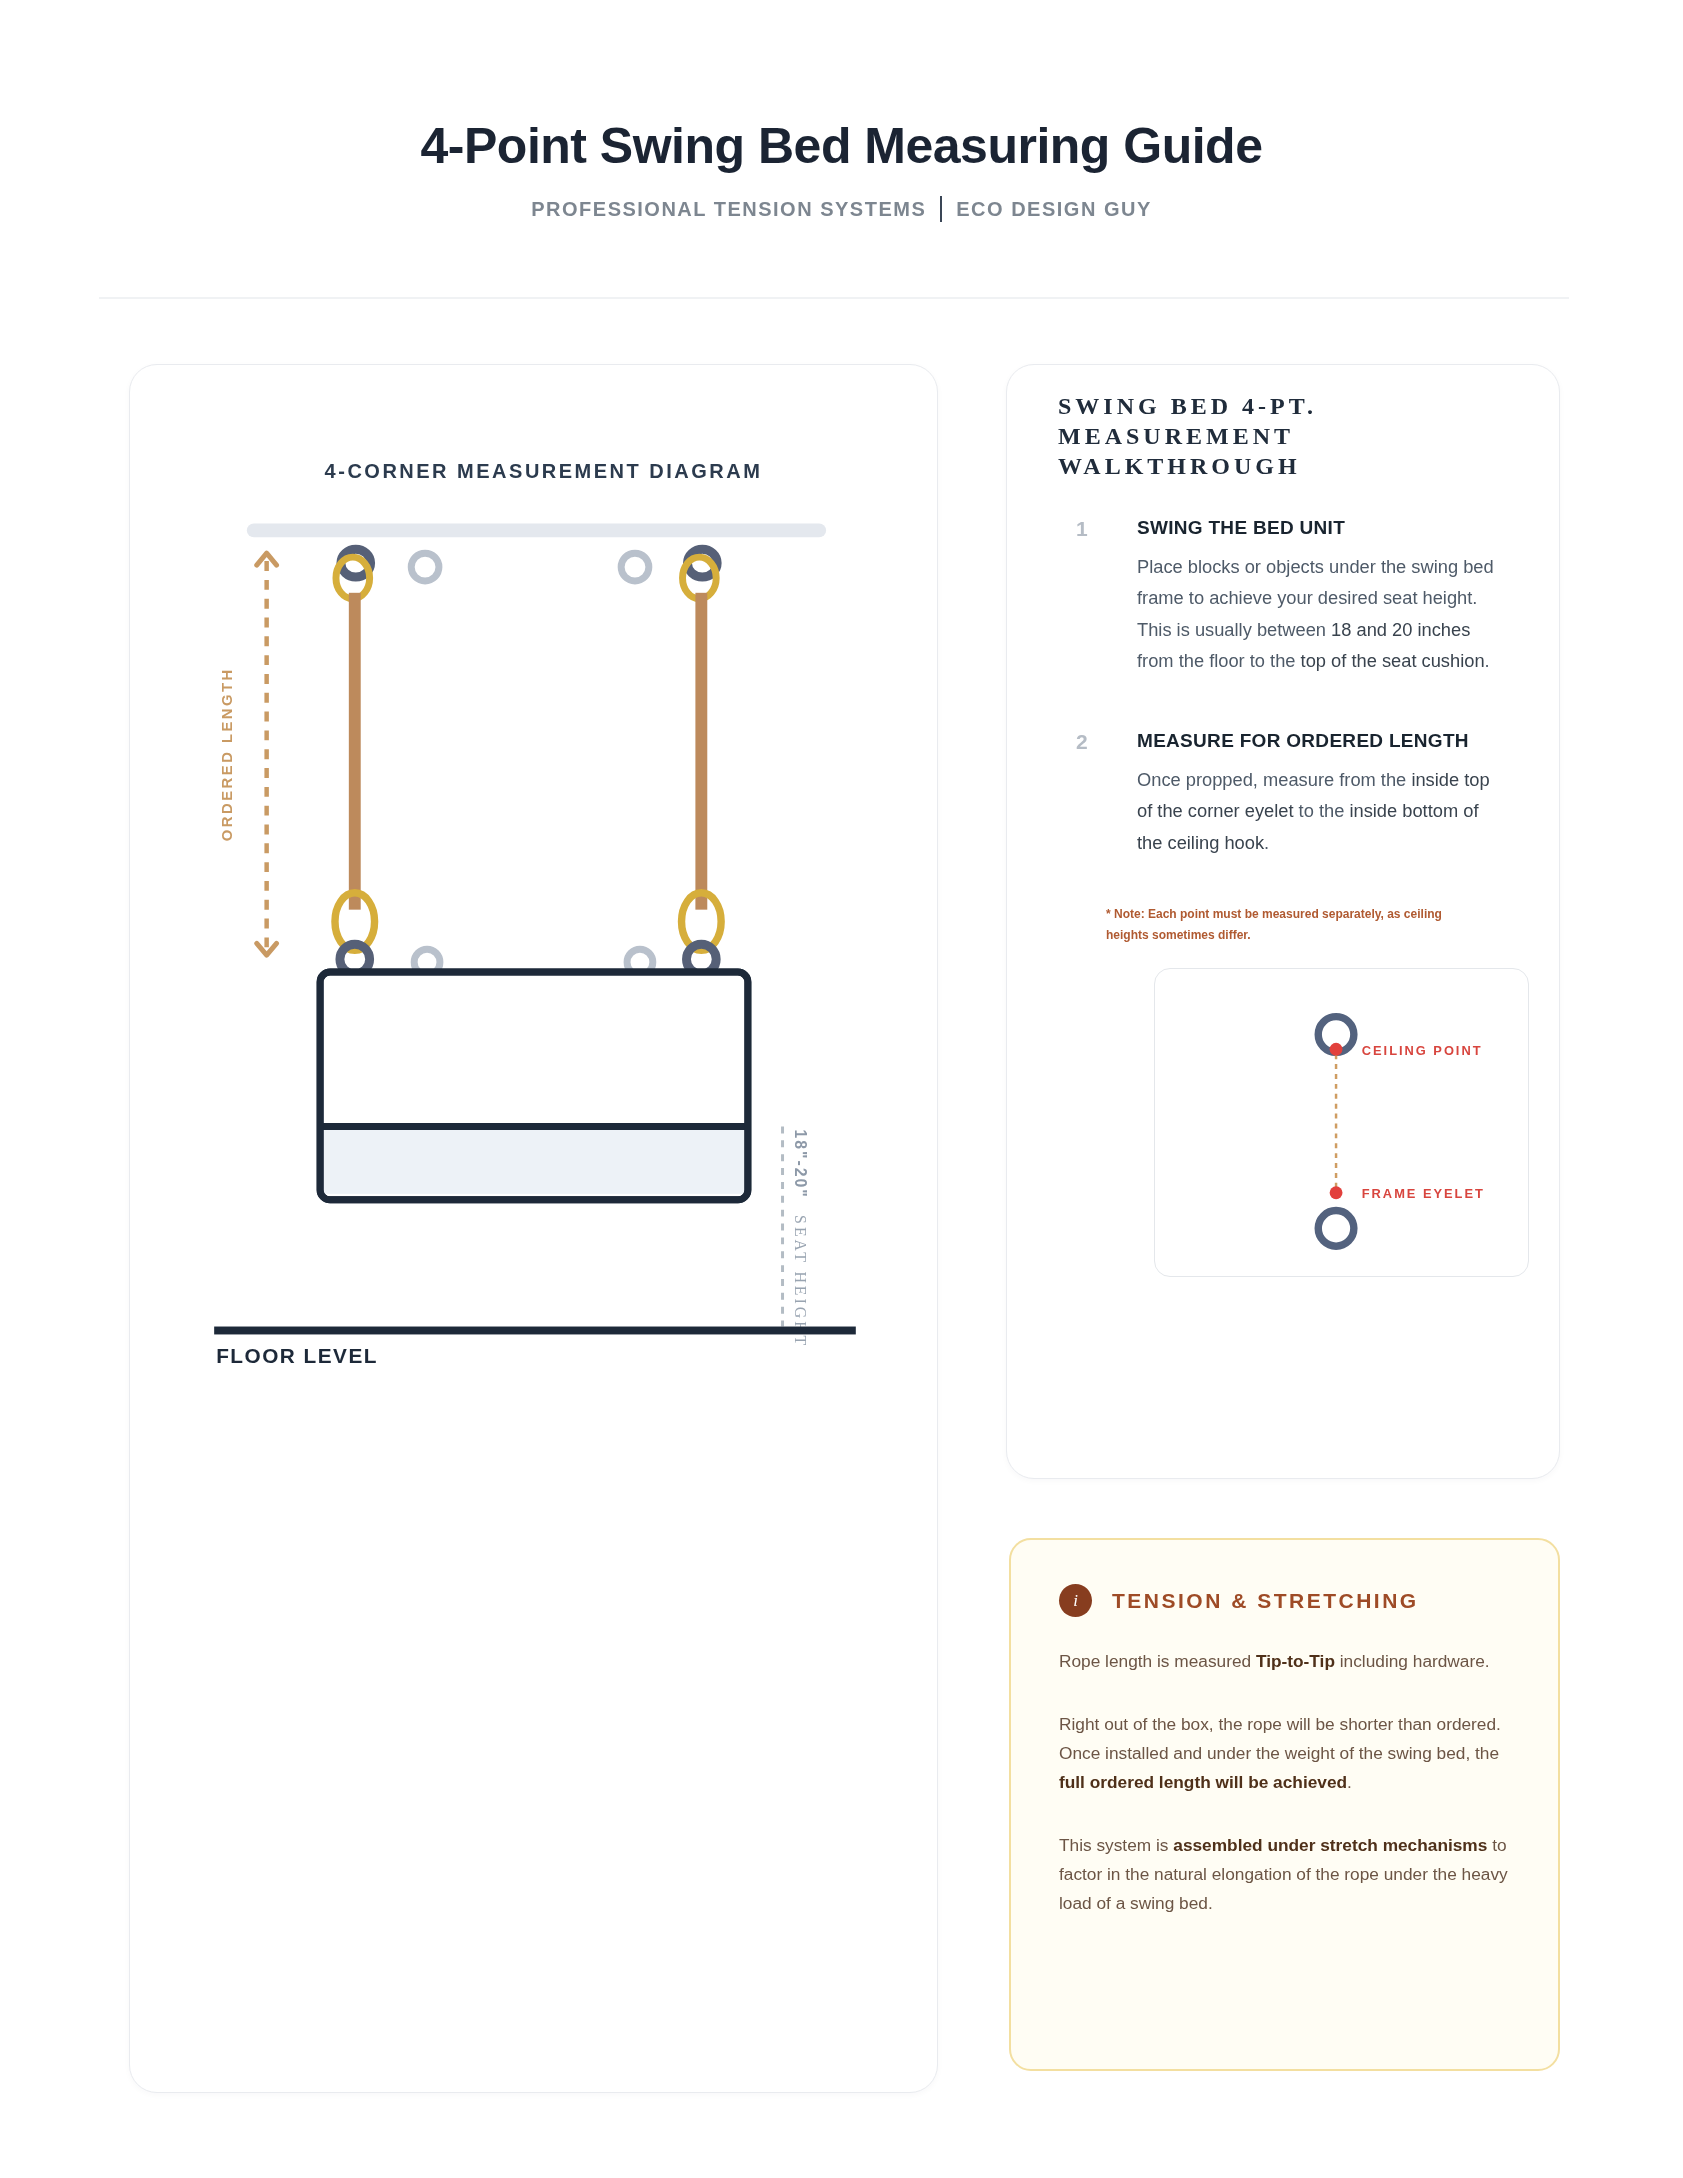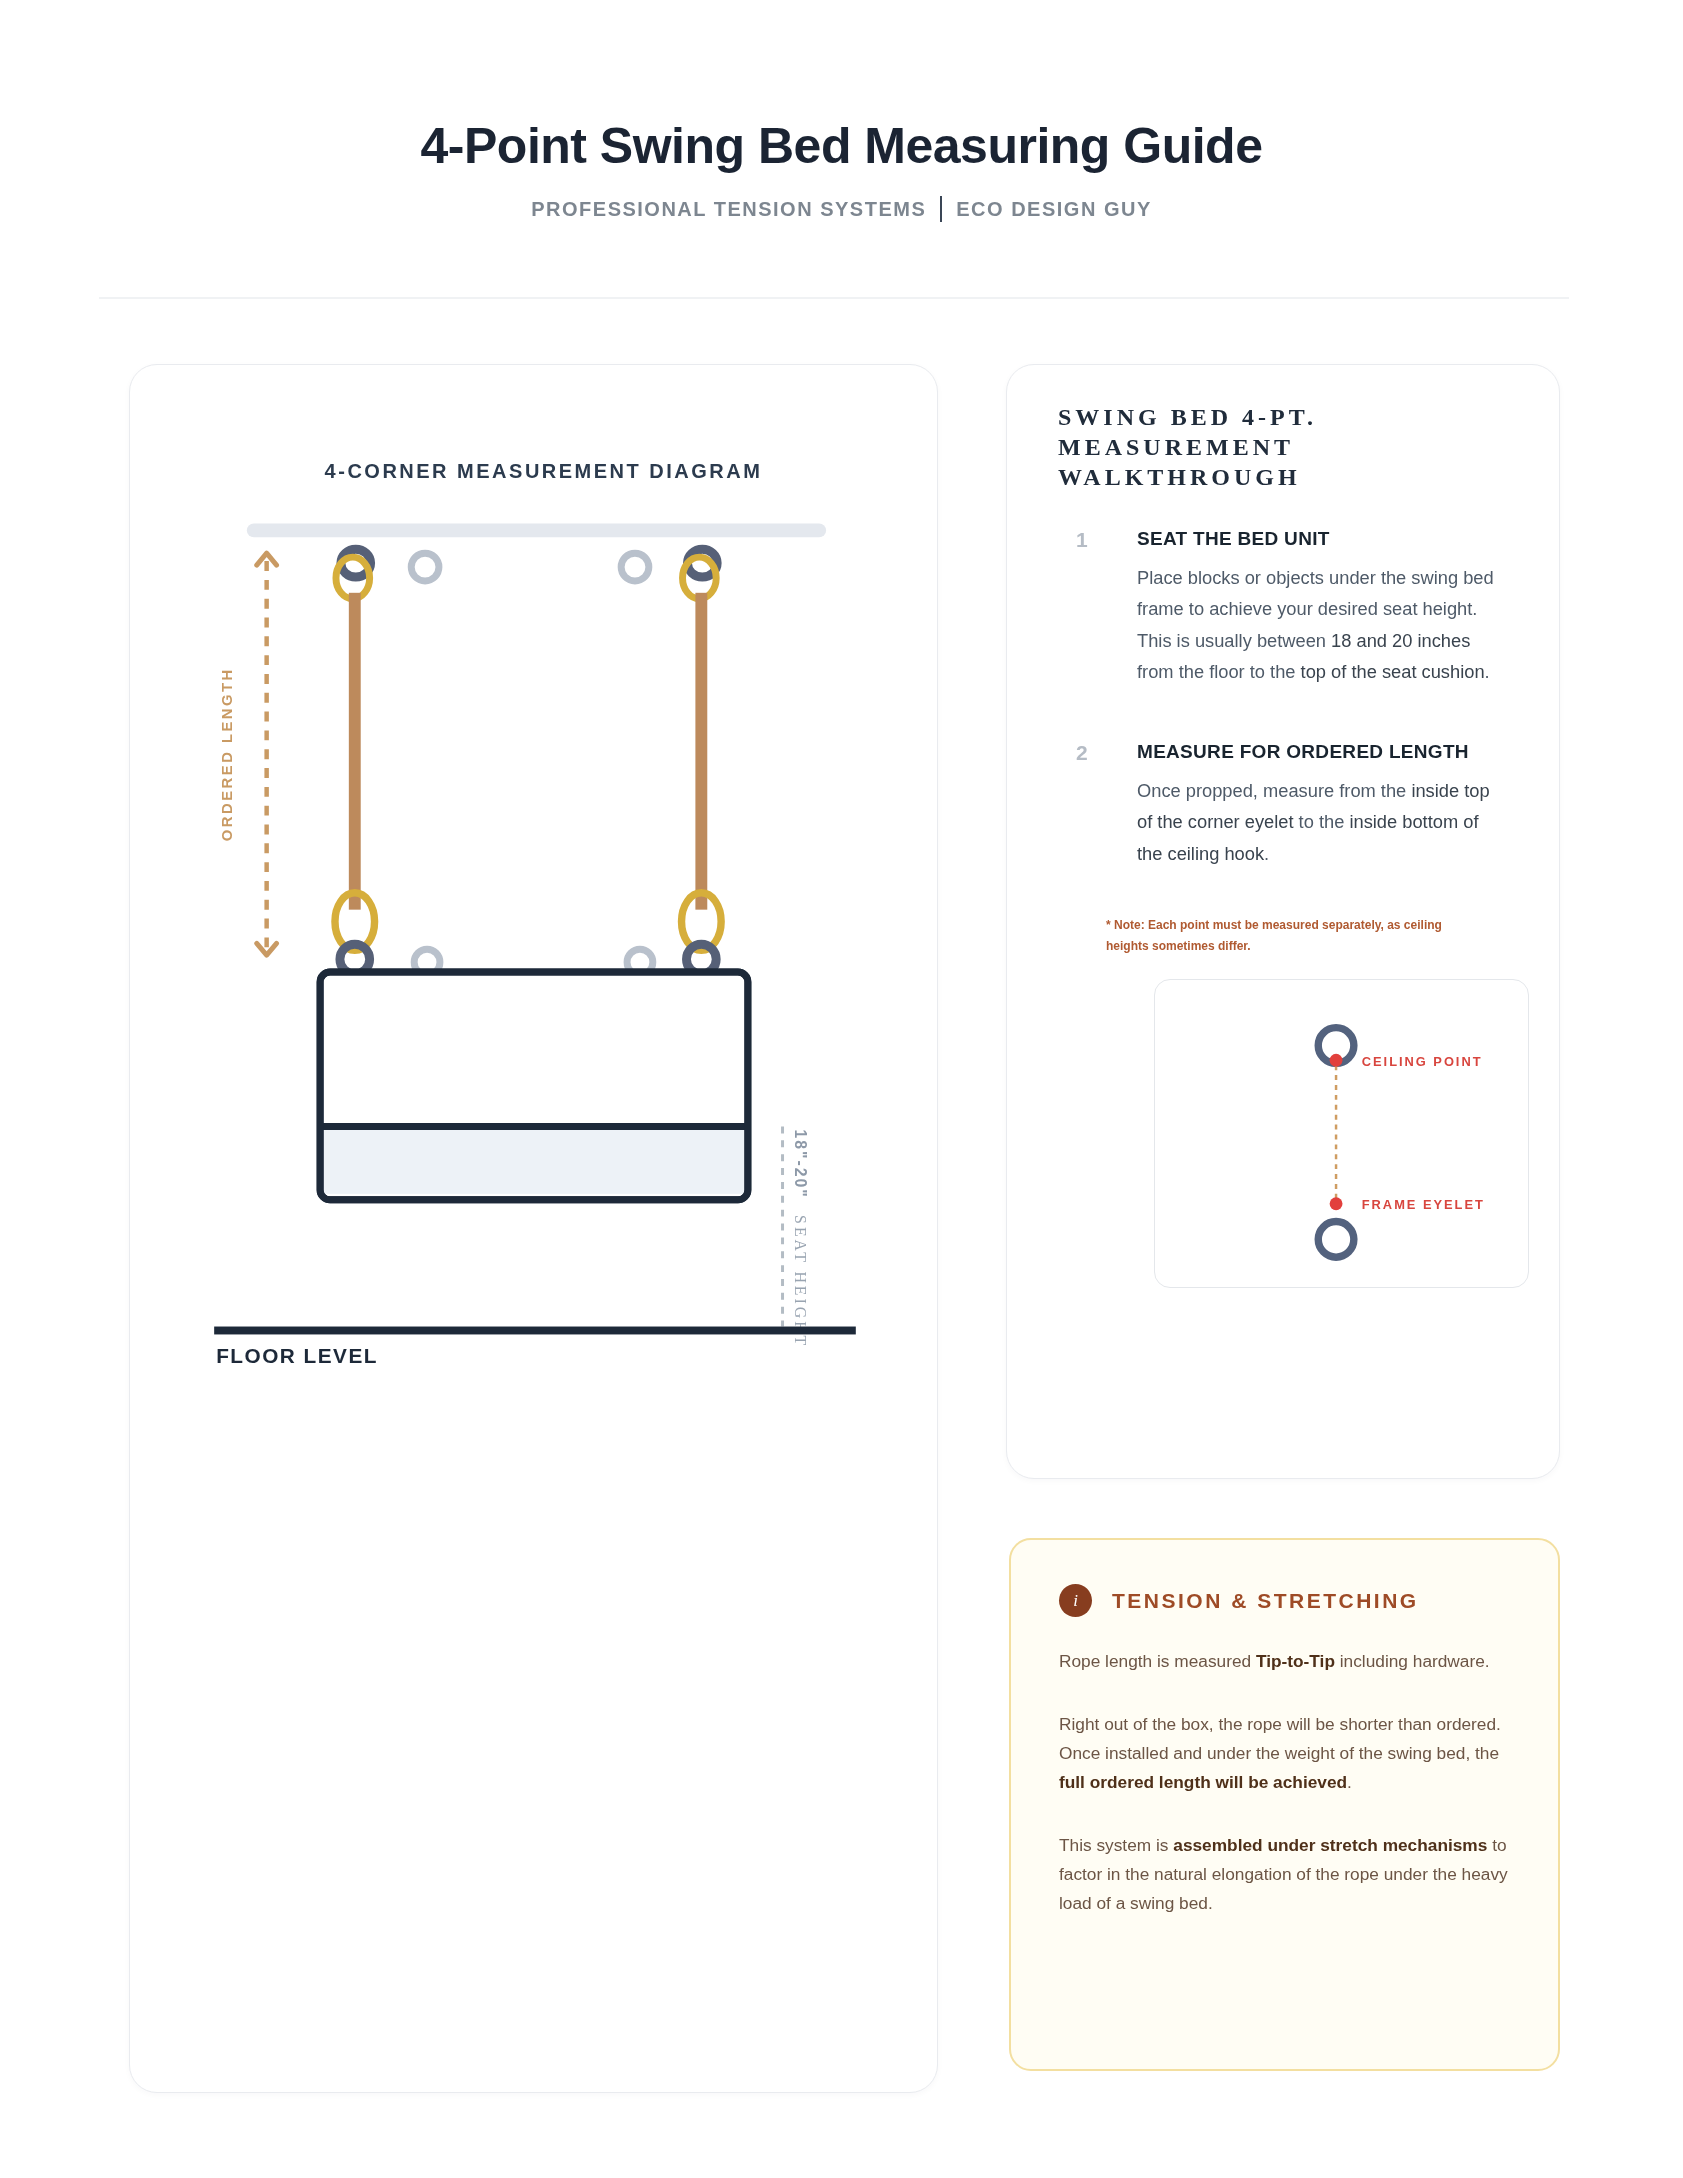--- a/index.html
+++ b/index.html
@@ -11,21 +11,21 @@
   .subtitle{position:absolute;top:196px;left:0;width:100%;text-align:center;
             font-size:20px;font-weight:700;color:#7d8690;letter-spacing:1.5px;}
   .subtitle .pipe{display:inline-block;width:2px;height:26px;background:#3a4656;
                   vertical-align:middle;margin:0 14px 4px 14px;}
   .divider{position:absolute;top:297px;left:99px;width:1470px;height:2px;background:#f0f2f4;}
   
   .card{position:absolute;background:#fff;border:1.5px solid #e9ebef;border-radius:28px;
         box-shadow:0 2px 6px rgba(20,30,50,.03);}
   .left-card{left:129px;top:364px;width:807px;height:1727px;}
   .right-card{left:1006px;top:364px;width:554px;height:1115px;box-sizing:border-box;
-              padding:25px 51px;}
+              padding:14px 51px;}
   .tension-card{position:absolute;left:1009px;top:1538px;width:551px;height:533px;
                 box-sizing:border-box;background:#fffdf4;border:2px solid #f3dfa0;
                 border-radius:22px;padding:44px 48px;}
   
   .diagram-title{position:absolute;top:85px;left:0;width:100%;text-align:center;margin:10px;
                  font-size:20px;font-weight:700;letter-spacing:2.5px;color:#2c3b4e;}
   .diagram-svg{position:absolute;left:0;top:0;}
   .svg-ordered{font-family:"Liberation Sans",sans-serif;font-size:15px;font-weight:700;
                letter-spacing:2.5px;fill:#c99a63;}
   .svg-seatnum{font-family:"Liberation Sans",sans-serif;font-size:16px;font-weight:700;
@@ -118,21 +118,21 @@
       <text class="svg-floor" x="87" y="1008">FLOOR LEVEL</text>
     </svg>
   </section>
 
   <section class="card right-card">
     <h2 class="wt-title">SWING BED 4-PT. MEASUREMENT WALKTHROUGH</h2>
 
     <div class="step">
       <div class="step-num">1</div>
       <div class="step-main">
-        <h3 class="step-title">SEAT THE BED UNIT</h3>
+        <h3 class="step-title">SWING THE BED UNIT</h3>
         <p class="step-body"><span>Place blocks or objects under the swing bed frame to achieve your desired seat height. This is usually between </span><span class="b">18 and 20 inches</span><span> from the floor to the </span><span class="b">top of the seat cushion</span><span>.</span></p>
       </div>
     </div>
 
     <div class="step">
       <div class="step-num">2</div>
       <div class="step-main">
         <h3 class="step-title">MEASURE FOR ORDERED LENGTH</h3>
         <p class="step-body"><span>Once propped, measure from the </span><span class="b">inside top of the corner eyelet</span><span> to the </span><span class="b">inside bottom of the ceiling hook</span><span>.</span></p>
       </div>

